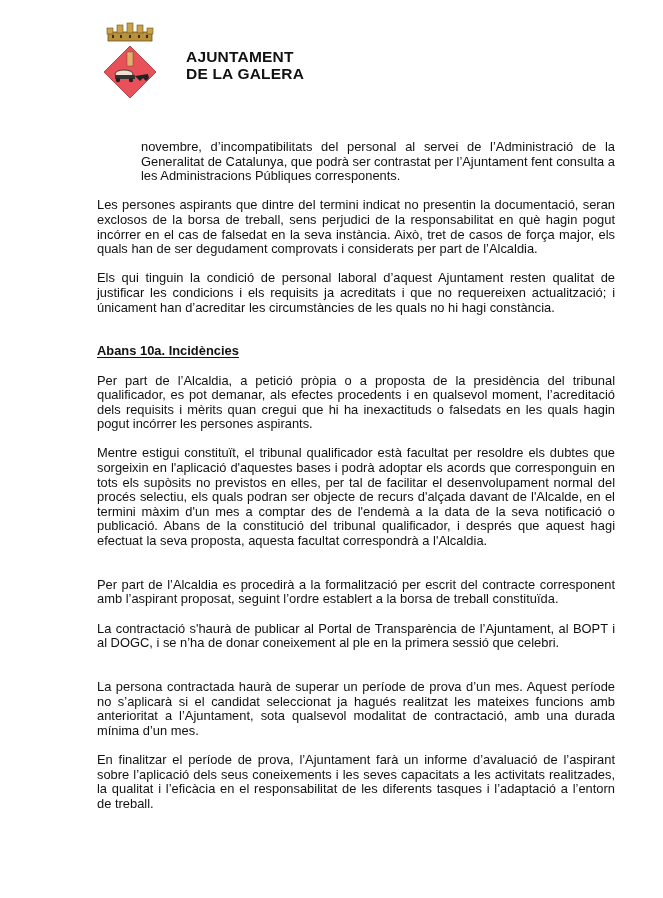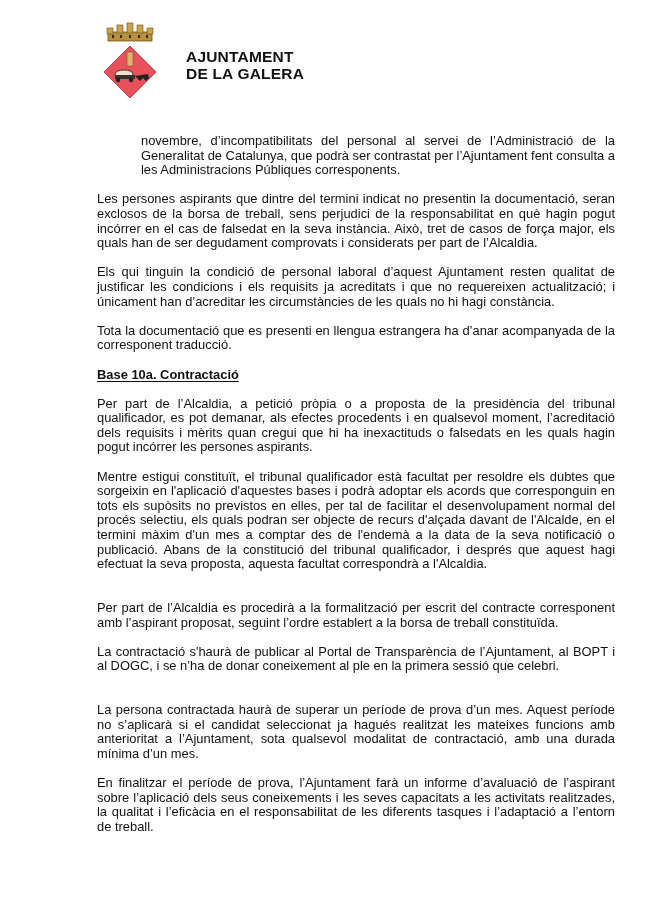--- a/index.html
+++ b/index.html
@@ -3,21 +3,21 @@
 <meta charset="utf-8">
 <style>
   html, body { margin:0; padding:0; background:#ffffff; }
   body { width:663px; height:898px; position:relative; overflow:hidden;
          font-family:"Liberation Sans", sans-serif; color:#111; }
   .header { position:absolute; left:0; top:0; width:663px; height:110px; }
   .crest { position:absolute; left:102px; top:18px; width:56px; height:80px; }
   .org-name { position:absolute; left:186px; top:48px; font-weight:bold;
               font-size:15.5px; line-height:17px; color:#111; letter-spacing:0.2px; }
   .org-name div { white-space:nowrap; }
-  .content { position:absolute; left:97px; top:134px; width:518px; }
+  .content { position:absolute; left:97px; top:140px; width:518px; }
   p { margin:0; font-size:12.9px; line-height:14.6px; text-align:justify;
       text-align-last:left; }
   p.indent { margin-left:44px; }
   .gap { height:14.6px; }
   .heading { font-weight:bold; font-size:12.9px; line-height:14.6px;
              text-decoration:underline; text-underline-offset:2px; margin:0; }
 </style>
 </head>
 <body>
 
@@ -52,25 +52,24 @@
   </div>
 </div>
 
 <div class="content">
   <p class="indent">novembre, d’incompatibilitats del personal al servei de l’Administració de la Generalitat de Catalunya, que podrà ser contrastat per l’Ajuntament fent consulta a les Administracions Públiques corresponents.</p>
   <div class="gap"></div>
   <p>Les persones aspirants que dintre del termini indicat no presentin la documentació, seran exclosos de la borsa de treball, sens perjudici de la responsabilitat en què hagin pogut incórrer en el cas de falsedat en la seva instància. Això, tret de casos de força major, els quals han de ser degudament comprovats i considerats per part de l’Alcaldia.</p>
   <div class="gap"></div>
   <p>Els qui tinguin la condició de personal laboral d’aquest Ajuntament resten qualitat de justificar les condicions i els requisits ja acreditats i que no requereixen actualització; i únicament han d’acreditar les circumstàncies de les quals no hi hagi constància.</p>
   <div class="gap"></div>
-  <p>Tota la documentació que es presenti en llengua estrangera ha d’anar acompanyada de la corresponent traducció.</p>
   <div class="gap"></div>
 
   <div>
-    <p class="heading">Base 10a. Contractació</p>
+    <p class="heading">Abans 10a. Incidències</p>
     <div class="gap"></div>
     <p>Per part de l’Alcaldia, a petició pròpia o a proposta de la presidència del tribunal qualificador, es pot demanar, als efectes procedents i en qualsevol moment, l’acreditació dels requisits i mèrits quan cregui que hi ha inexactituds o falsedats en les quals hagin pogut incórrer les persones aspirants.</p>
     <div class="gap"></div>
     <p>Mentre estigui constituït, el tribunal qualificador està facultat per resoldre els dubtes que sorgeixin en l'aplicació d'aquestes bases i podrà adoptar els acords que corresponguin en tots els supòsits no previstos en elles, per tal de facilitar el desenvolupament normal del procés selectiu, els quals podran ser objecte de recurs d'alçada davant de l'Alcalde, en el termini màxim d'un mes a comptar des de l'endemà a la data de la seva notificació o publicació. Abans de la constitució del tribunal qualificador, i després que aquest hagi efectuat la seva proposta, aquesta facultat correspondrà a l'Alcaldia.</p>
   </div>
   <div class="gap"></div>
 
   <div>
     <div class="gap"></div>
     <p>Per part de l’Alcaldia es procedirà a la formalització per escrit del contracte  corresponent amb l’aspirant proposat, seguint l’ordre establert a la borsa de treball constituïda.</p>

